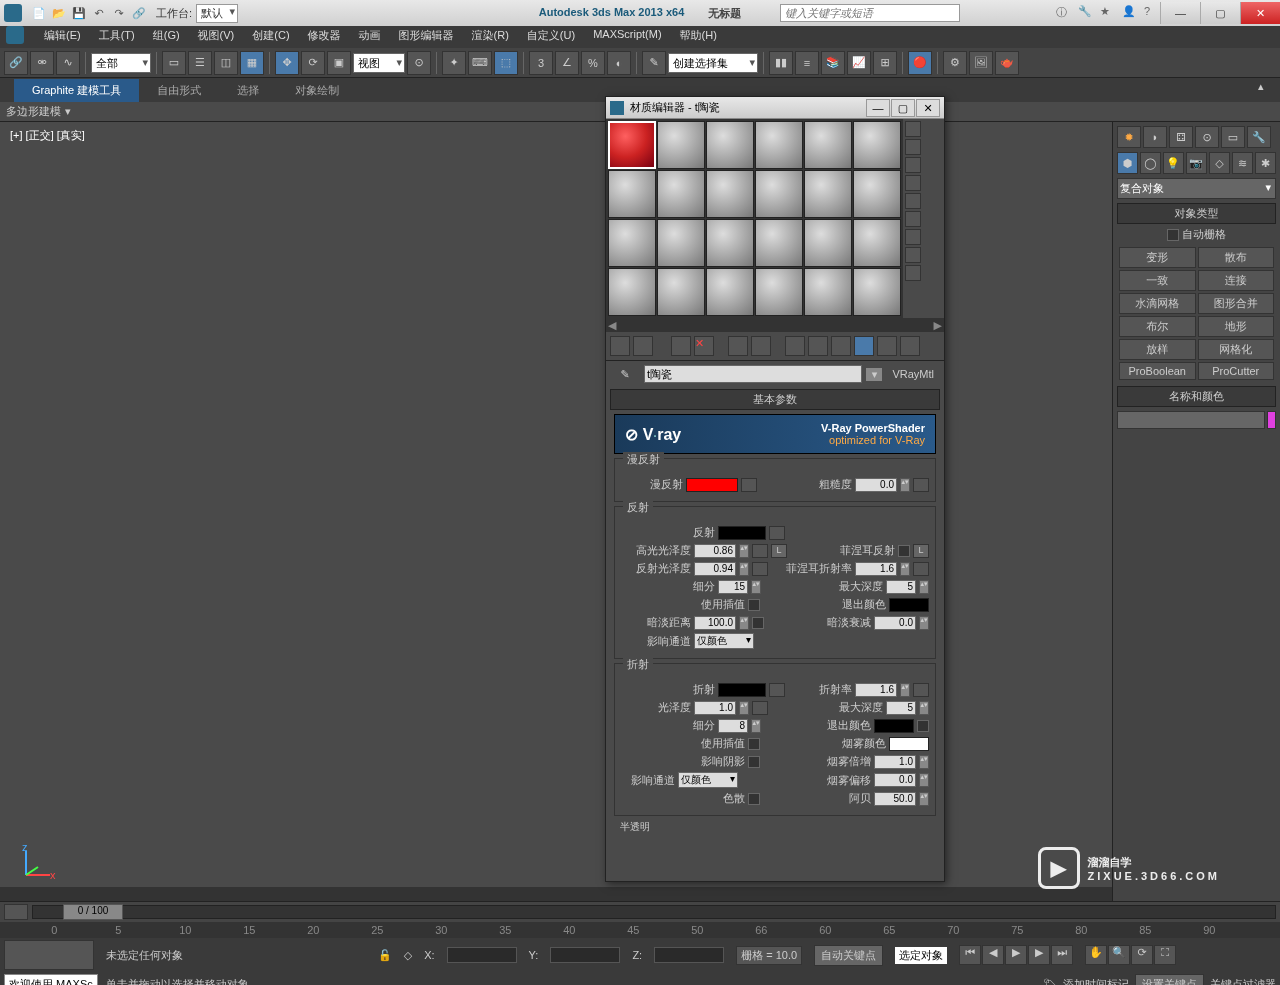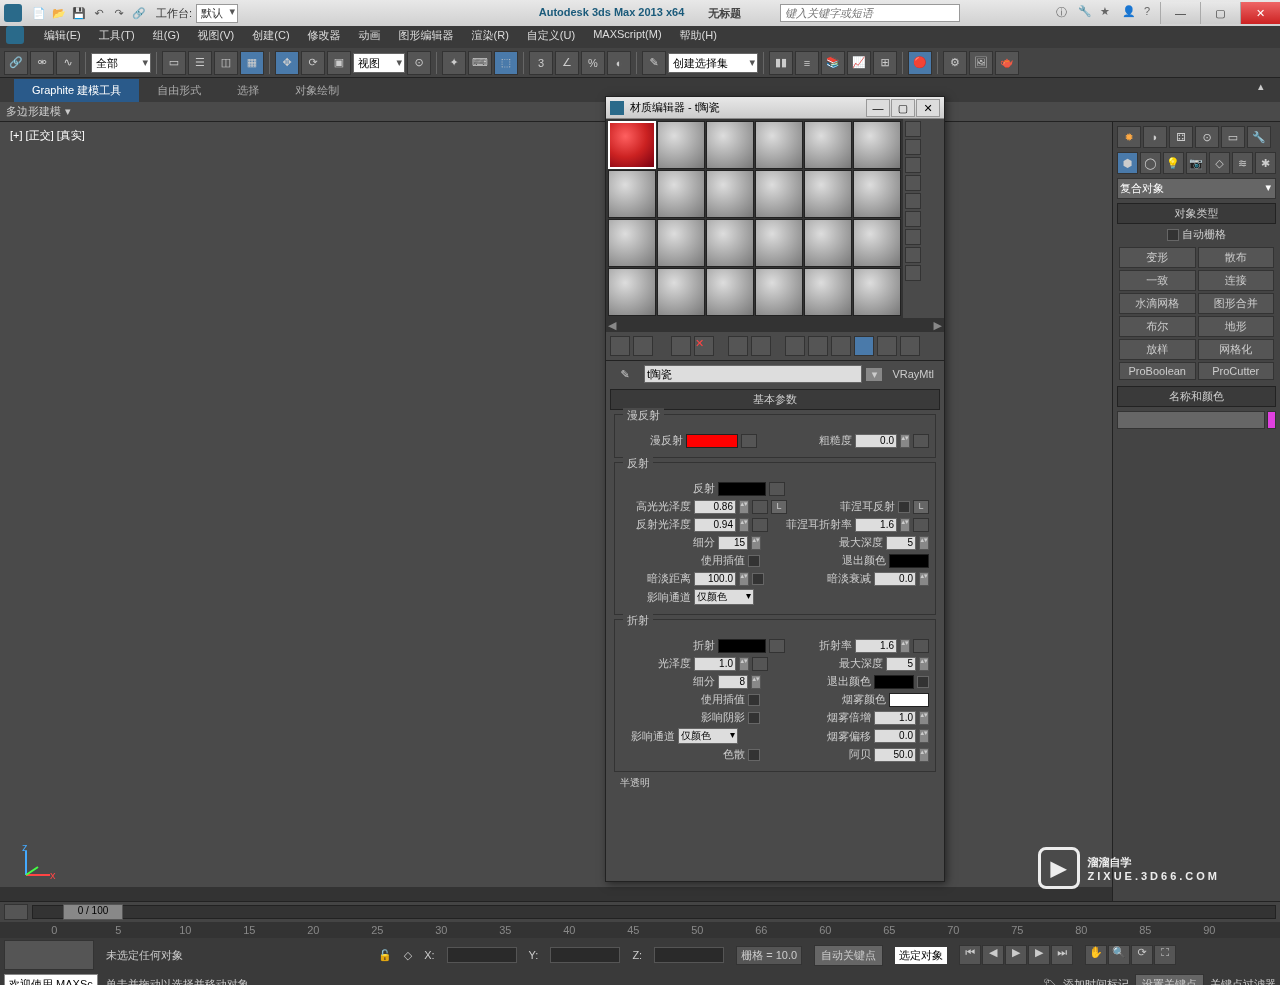--- a/index.html
+++ b/index.html
@@ -314,20 +314,27 @@
     <div class="tb"></div>
     <div class="tb"></div>
   </div>
   <div class="name-bar">
     <span class="picker">✎</span>
     <input value="t陶瓷" style="">
     <div class="dd">▾</div>
     <span class="type">VRayMtl</span>
   </div>
   <div class="rollout-title">基本参数</div>
+  <div class="vray-banner">
+    <div class="logo">⊘ V<span class="dot">·</span>ray</div>
+    <div class="rtxt">
+      <div style="font-weight:bold;color:#fff">V-Ray PowerShader</div>
+      <div style="color:#fa4">optimized for V-Ray</div>
+    </div>
+  </div>
 
   <div class="group">
     <div class="gtitle">漫反射</div>
     <div class="param-row">
       <span class="lbl" style="width:62px">漫反射</span>
       <div class="swatch" style="background:#f00"></div>
       <div class="sbox"></div>
       <span style="flex:1"></span>
       <span class="lbl">粗糙度</span>
       <div class="spin">0.0</div>

